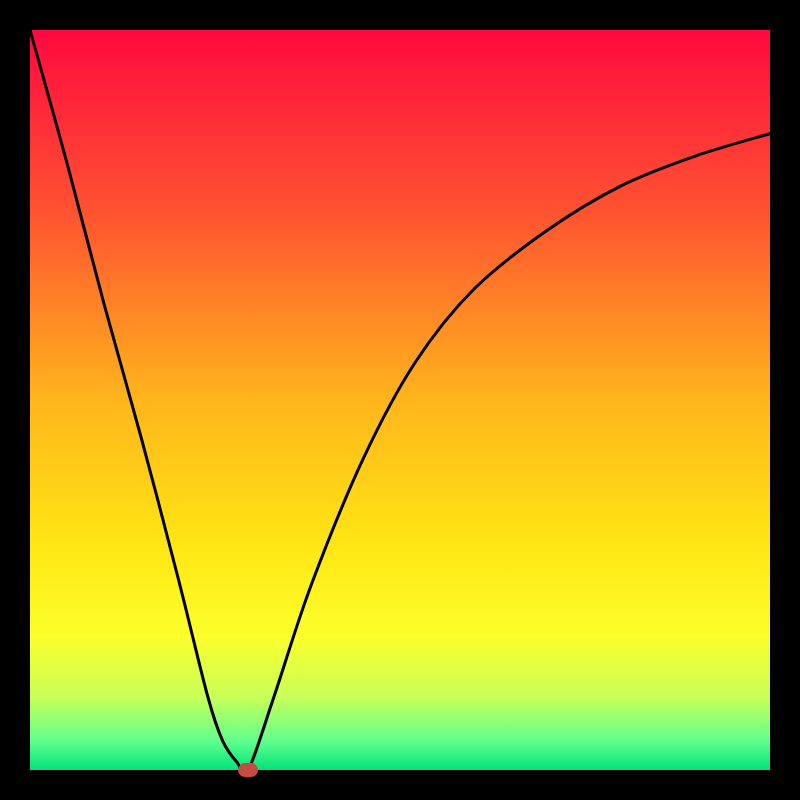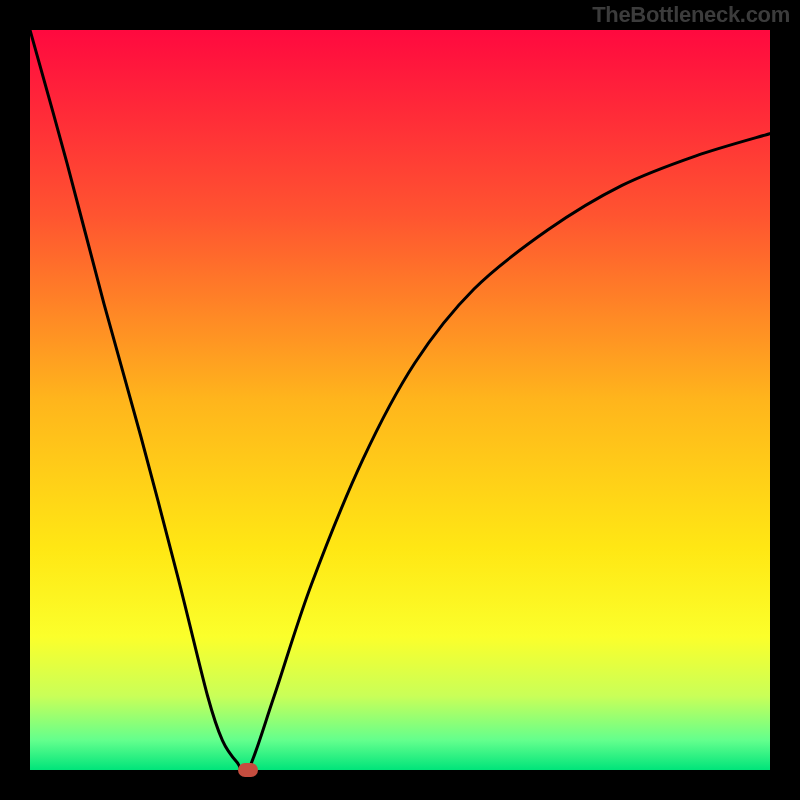--- a/index.html
+++ b/index.html
@@ -45,21 +45,20 @@
     height: 14px;
     border-radius: 7px;
     z-index: 5;
   }
 </style>
 </head>
 <body>
 
 <div class="frame">
 
-  <div class="watermark">TheBottleneck.com</div>
 
   <div class="plot">
     <svg id="plot-svg" width="740" height="740" viewBox="0 0 740 740">
       <defs>
         <linearGradient id="bg-grad" x1="0" y1="0" x2="0" y2="1">
             <stop offset="0%" stop-color="#ff093f"></stop>
             <stop offset="25%" stop-color="#ff5430"></stop>
             <stop offset="50%" stop-color="#ffb51c"></stop>
             <stop offset="70%" stop-color="#ffe714"></stop>
             <stop offset="82%" stop-color="#fbff2b"></stop>

